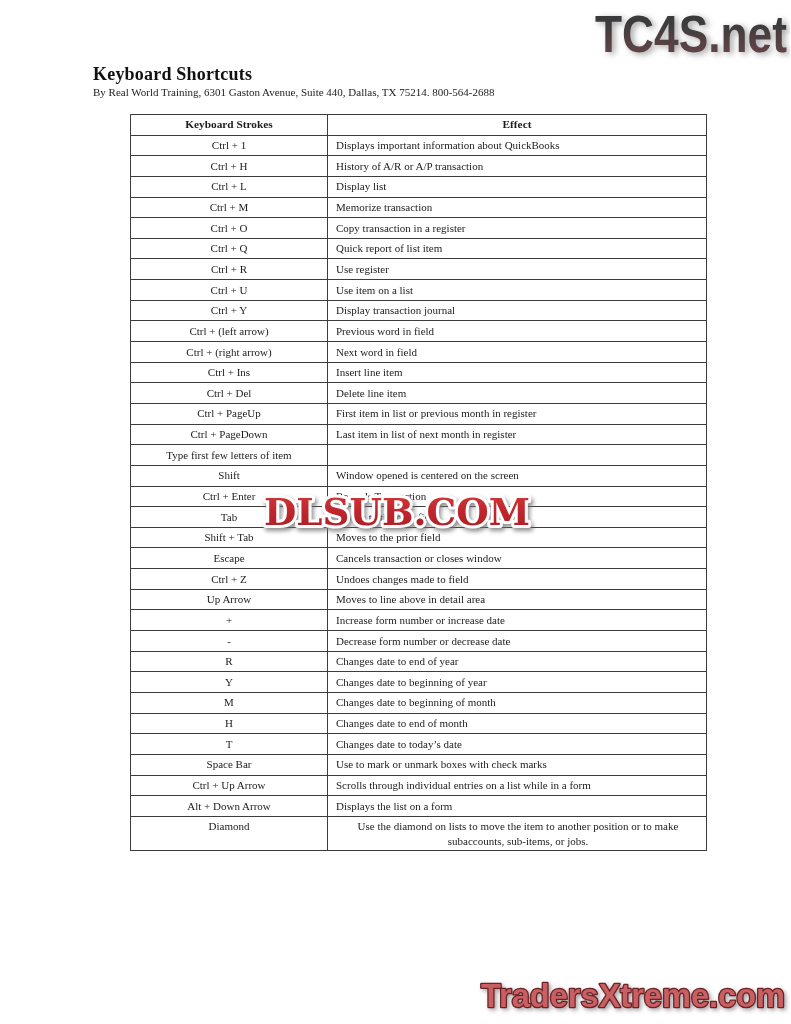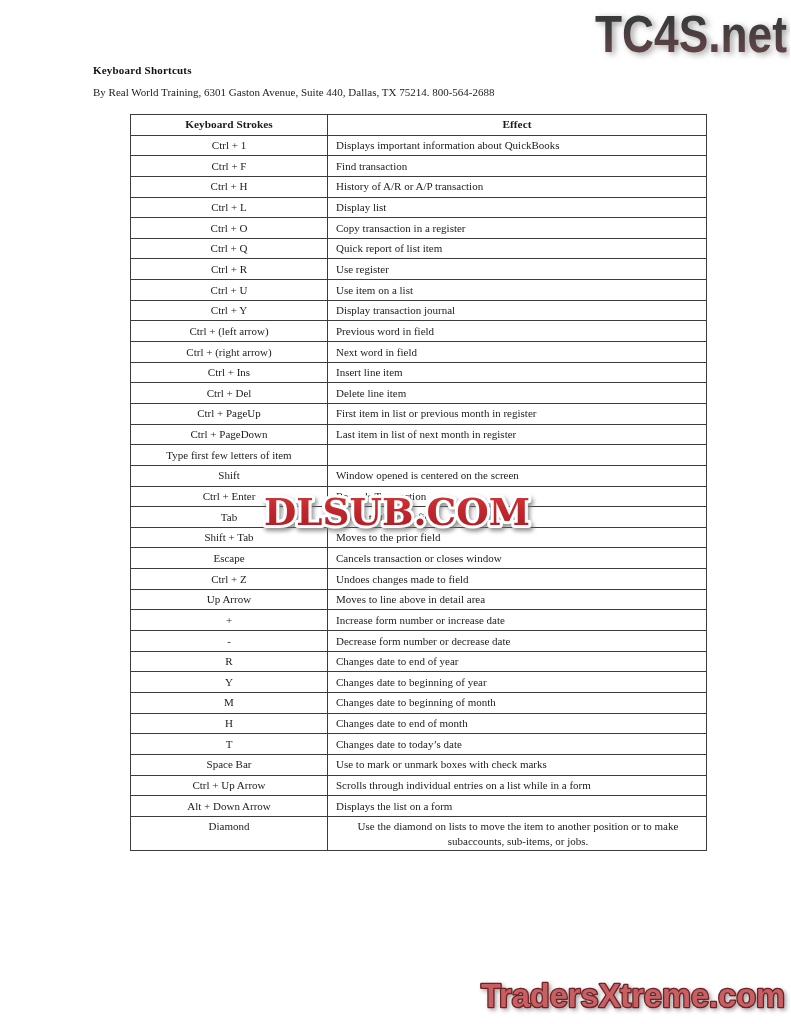--- a/index.html
+++ b/index.html
@@ -4,21 +4,21 @@
 <style>
   html,body { margin:0; padding:0; background:#ffffff; }
   .page {
     position:relative; width:791px; height:1024px; background:#ffffff;
     overflow:hidden; font-family:"Liberation Serif", serif; color:#1c1c1c;
   }
   
   .logo-tc4s { position:absolute; top:2px; right:1px; width:202px; height:60px; }
   
   .doc-title {
-    position:absolute; left:93px; top:64px; font-size:11px; font-weight:bold;
+    position:absolute; left:93px; top:64px; font-size:18px; font-weight:bold;
     letter-spacing:0.2px; color:#111;
   }
   .doc-subtitle {
     position:absolute; left:93px; top:86px; font-size:11px; color:#1c1c1c;
     white-space:nowrap;
   }
   
   table.shortcuts {
     position:absolute; left:130px; top:114px; width:576px;
     border-collapse:collapse; table-layout:fixed;
@@ -71,30 +71,30 @@
         <th>Keyboard Strokes</th>
         <th>Effect</th>
       </tr>
     </thead>
     <tbody>
         <tr>
           <td class="stroke">Ctrl + 1</td>
           <td class="effect">Displays important information about QuickBooks</td>
         </tr>
         <tr>
-          <td class="stroke">Ctrl + F</td>
-          <td class="effect">Find transaction</td>
-        </tr>
-        <tr>
           <td class="stroke">Ctrl + H</td>
           <td class="effect">History of A/R or A/P transaction</td>
         </tr>
         <tr>
           <td class="stroke">Ctrl + L</td>
           <td class="effect">Display list</td>
+        </tr>
+        <tr>
+          <td class="stroke">Ctrl + M</td>
+          <td class="effect">Memorize transaction</td>
         </tr>
         <tr>
           <td class="stroke">Ctrl + O</td>
           <td class="effect">Copy transaction in a register</td>
         </tr>
         <tr>
           <td class="stroke">Ctrl + Q</td>
           <td class="effect">Quick report of list item</td>
         </tr>
         <tr>

